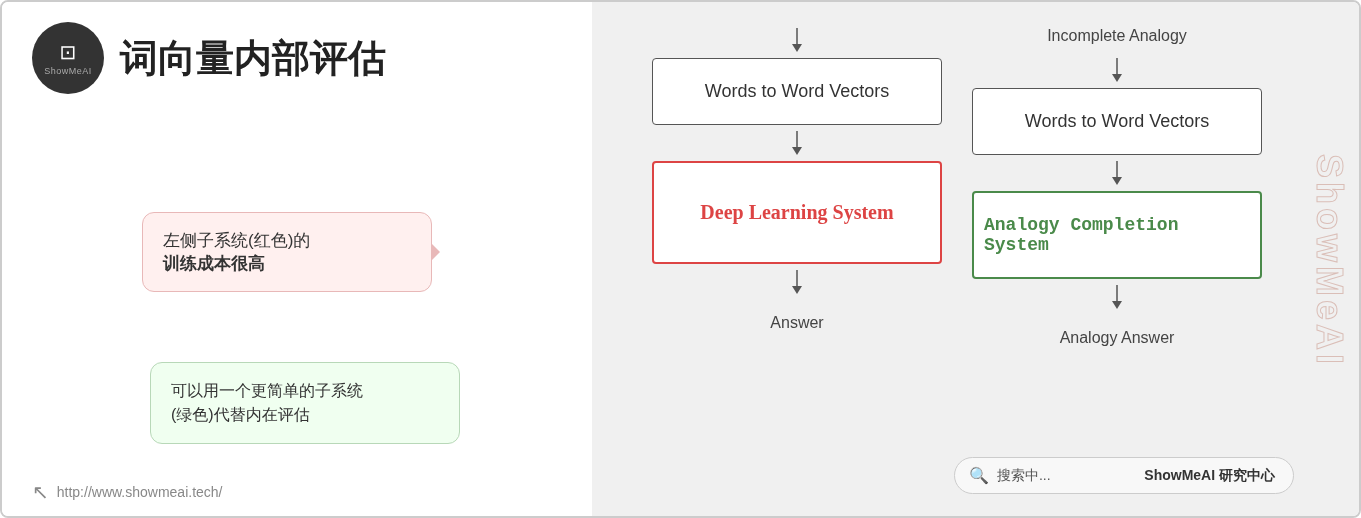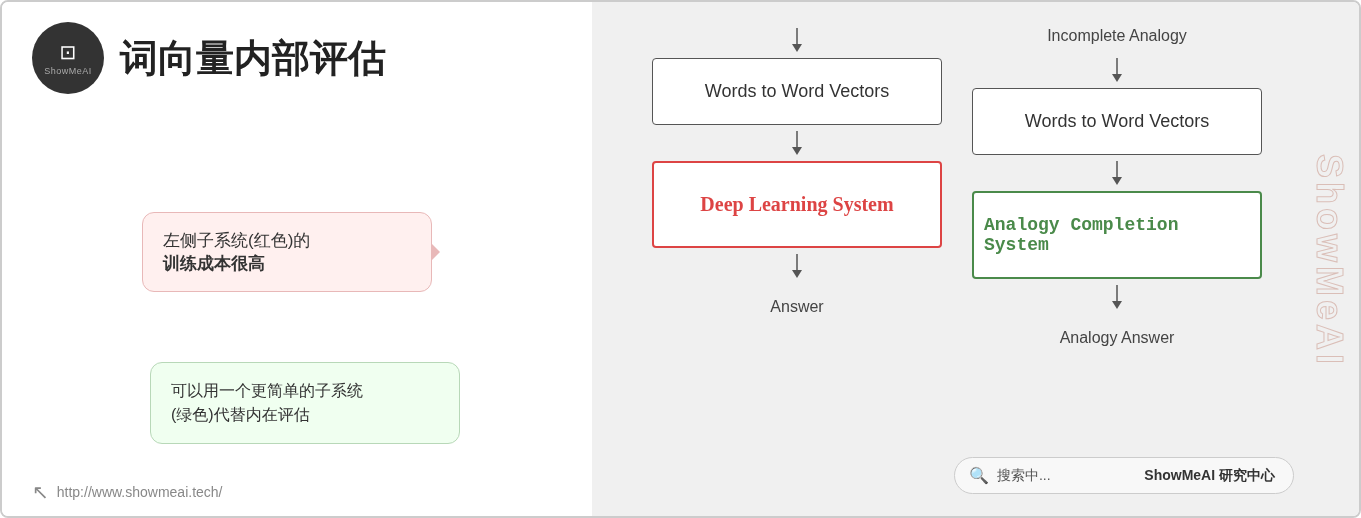--- a/index.html
+++ b/index.html
@@ -233,21 +233,21 @@
       padding: 22px 10px;
       text-align: center;
       font-size: 18px;
       color: #333;
       border-radius: 4px;
     }
 
     .box-red {
       border: 2px solid #d44;
       background: #fff;
-      padding: 30px 10px;
+      padding: 38px 10px;
       text-align: center;
       font-size: 20px;
       font-weight: bold;
       color: #d44;
       border-radius: 4px;
       font-family: 'Georgia', serif;
     }
 
     .box-green {
       border: 2px solid #4a8a4a;

